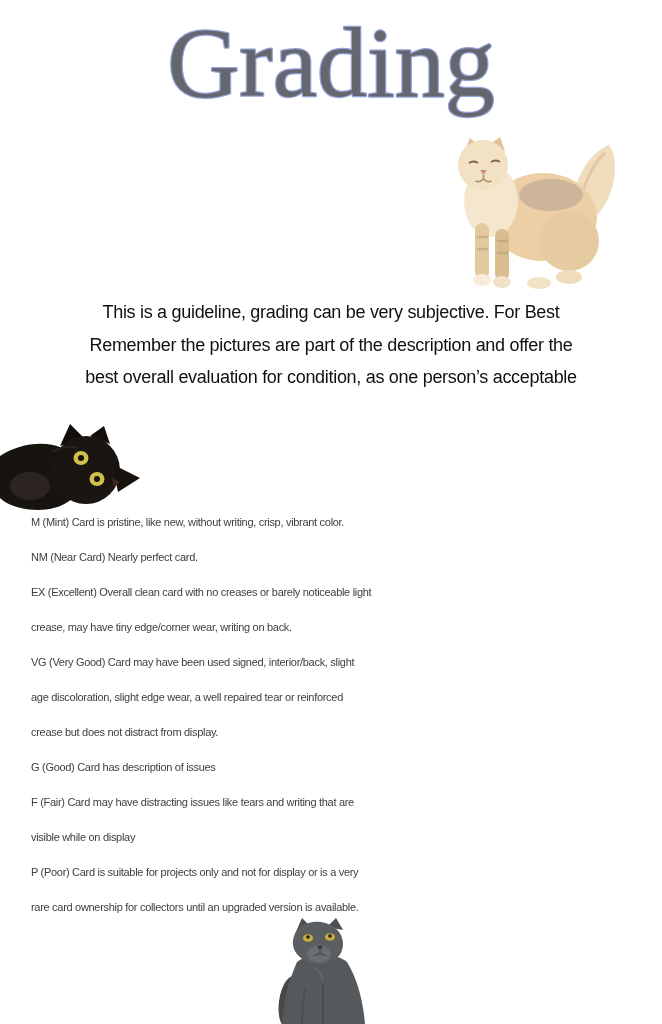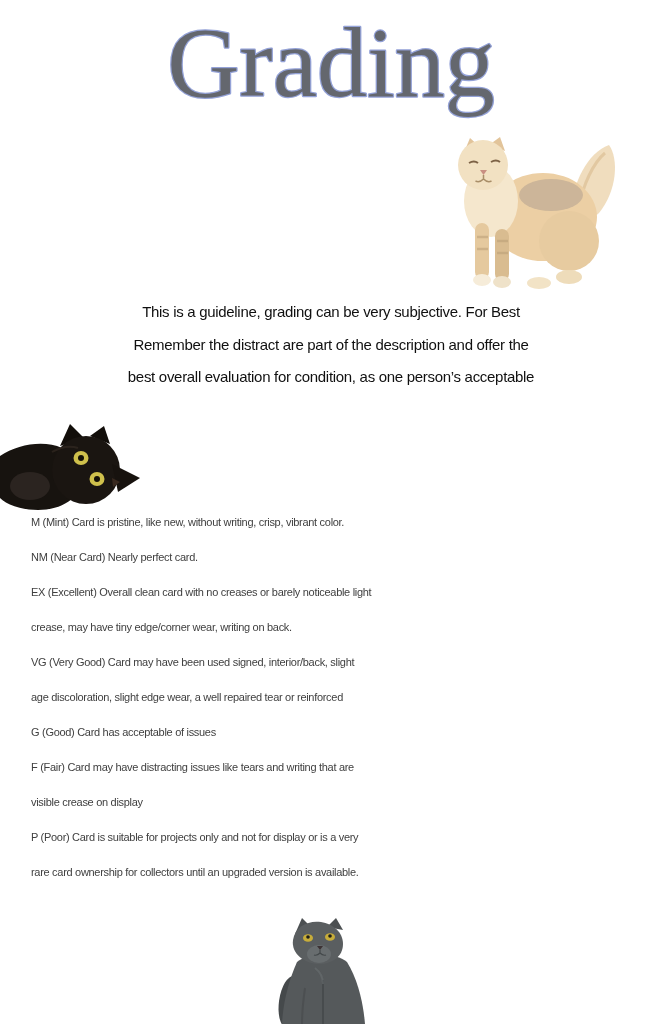--- a/index.html
+++ b/index.html
@@ -10,21 +10,21 @@
     margin: 0 auto;
     background: #ffffff;
     overflow: hidden;
     font-family: "Liberation Sans", sans-serif;
   }
   .title-wrap { position: absolute; top: 0; left: 0; width: 662px; height: 122px; }
   .intro { position: absolute; top: 296px; left: 0; width: 662px; }
   .intro-line {
     height: 32.5px; line-height: 32.5px;
     text-align: center; white-space: nowrap;
-    font-size: 15px; font-weight: 500; letter-spacing: -0.3px;
+    font-size: 18px; font-weight: 500; letter-spacing: -0.3px;
     color: #101010;
   }
   .grades { position: absolute; top: 505px; left: 25px; width: 624px; }
   .grade-line {
     height: 35px; line-height: 35px;
     white-space: nowrap;
     font-size: 11px; letter-spacing: -0.3px;
     color: #404040;
     margin-left: 6px;
   }
@@ -62,21 +62,21 @@
     <path d="M36,8 L47,0 52,14 Z" fill="#e2c49a"></path>
     <circle cx="30" cy="28" r="25" fill="#f2e1c2"></circle>
     <path d="M16,26 q5,-3 9,0" stroke="#7d6246" stroke-width="2" fill="none"></path>
     <path d="M38,25 q5,-3 9,0" stroke="#7d6246" stroke-width="2" fill="none"></path>
     <path d="M27,33 l7,0 -3.5,5 Z" fill="#c98f82"></path>
     <path d="M30.5,38 v4 M30.5,42 q-4,4 -8,2 M30.5,42 q4,4 8,2" stroke="#a98e68" stroke-width="1.5" fill="none"></path>
   </svg>
 
   <div class="intro">
     <div class="intro-line">This is a guideline, grading can be very subjective. For Best</div>
-    <div class="intro-line">Remember the distract are part of the description and offer the</div>
+    <div class="intro-line">Remember the pictures are part of the description and offer the</div>
     <div class="intro-line">best overall evaluation for condition, as one person’s acceptable</div>
   </div>
 
   <svg class="cat cat-black" width="145" height="92" viewBox="0 0 145 92" aria-label="Black cat lying on its side with yellow eyes">
     <path d="M0,34 C18,22 44,18 62,26 C76,32 84,44 82,58 C80,76 62,88 38,88 C20,88 6,82 0,76 Z" fill="#17130f"></path>
     <ellipse cx="30" cy="64" rx="20" ry="14" fill="#2b2420"></ellipse>
     <path d="M60,24 L70,2 84,16 Z" fill="#120e0a"></path>
     <path d="M90,14 L104,4 110,22 Z" fill="#120e0a"></path>
     <circle cx="86" cy="48" r="34" fill="#1a1511"></circle>
     <path d="M112,42 L140,56 118,70 Z" fill="#17120e"></path>
@@ -88,23 +88,24 @@
     <path d="M112,56 l8,4 -7,5 Z" fill="#39291f"></path>
   </svg>
 
   <div class="grades">
     <div class="grade-line">M (Mint) Card is pristine, like new, without writing, crisp, vibrant color.</div>
     <div class="grade-line">NM (Near Card) Nearly perfect card.</div>
     <div class="grade-line">EX (Excellent) Overall clean card with no creases or barely noticeable light</div>
     <div class="grade-line">crease, may have tiny edge/corner wear, writing on back.</div>
     <div class="grade-line">VG (Very Good) Card may have been used signed, interior/back, slight</div>
     <div class="grade-line">age discoloration, slight edge wear, a well repaired tear or reinforced</div>
-    <div class="grade-line">G (Good) Card has acceptable of issues</div>
+    <div class="grade-line">crease but does not distract from display.</div>
+    <div class="grade-line">G (Good) Card has description of issues</div>
     <div class="grade-line">F (Fair) Card may have distracting issues like tears and writing that are</div>
-    <div class="grade-line">visible crease on display</div>
+    <div class="grade-line">visible while on display</div>
     <div class="grade-line">P (Poor) Card is suitable for projects only and not for display or is a very</div>
     <div class="grade-line">rare card ownership for collectors until an upgraded version is available.</div>
   </div>
 
   <svg class="cat cat-gray" width="100" height="106" viewBox="0 0 100 106" aria-label="Gray cat sitting upright looking up, cut off at bottom edge">
     <ellipse cx="15" cy="84" rx="11" ry="26" fill="#45494b" transform="rotate(8 15 84)"></ellipse>
     <path d="M22,44 C14,62 8,84 7,106 L90,106 C88,82 82,60 72,44 C60,34 34,34 22,44 Z" fill="#55595b"></path>
     <path d="M48,62 L48,106" stroke="#3e4244" stroke-width="2" opacity="0.6"></path>
     <path d="M30,70 C28,84 27,95 27,106" stroke="#3e4244" stroke-width="2" opacity="0.4" fill="none"></path>
     <path d="M40,50 q8,6 8,16" stroke="#6e7375" stroke-width="2" opacity="0.5" fill="none"></path>

